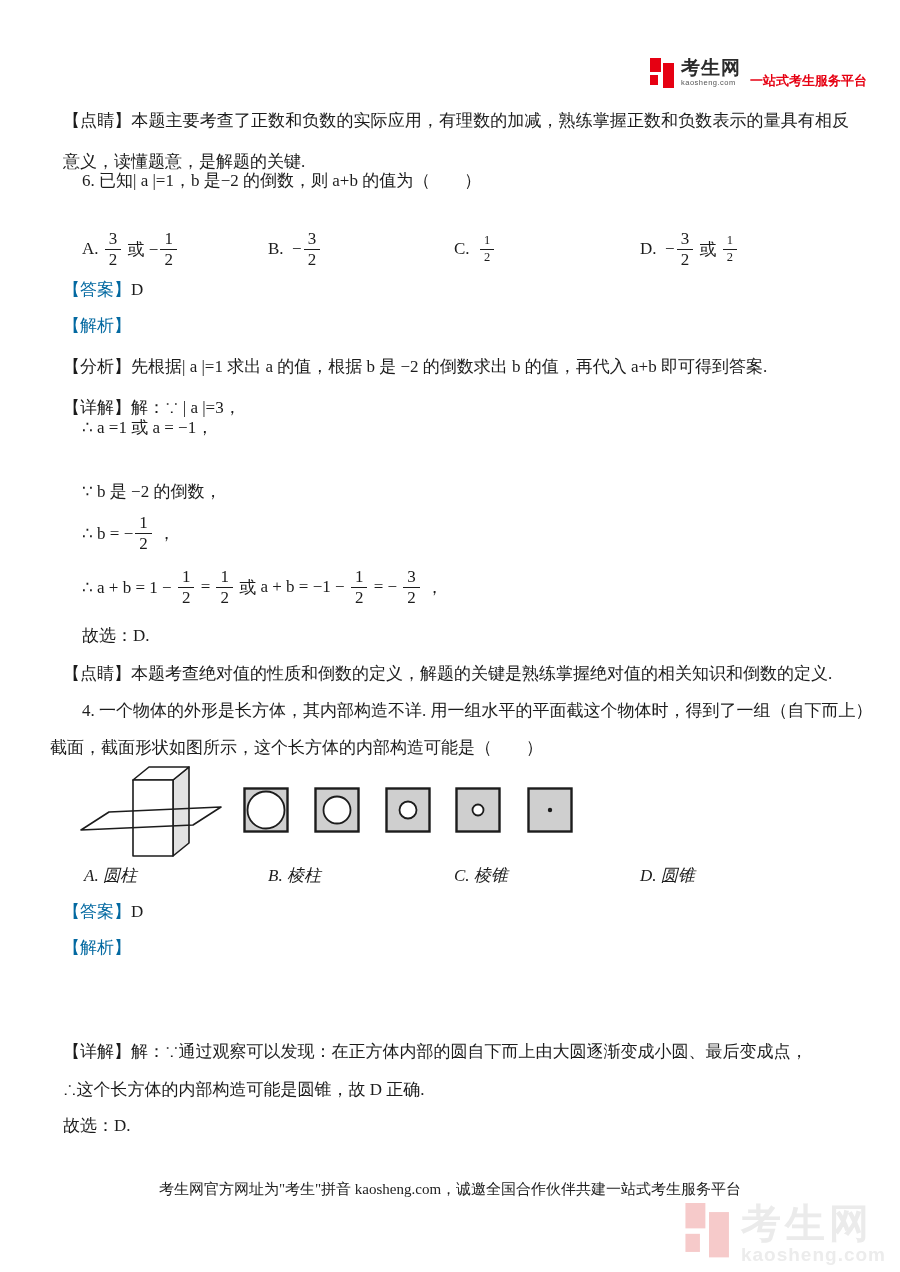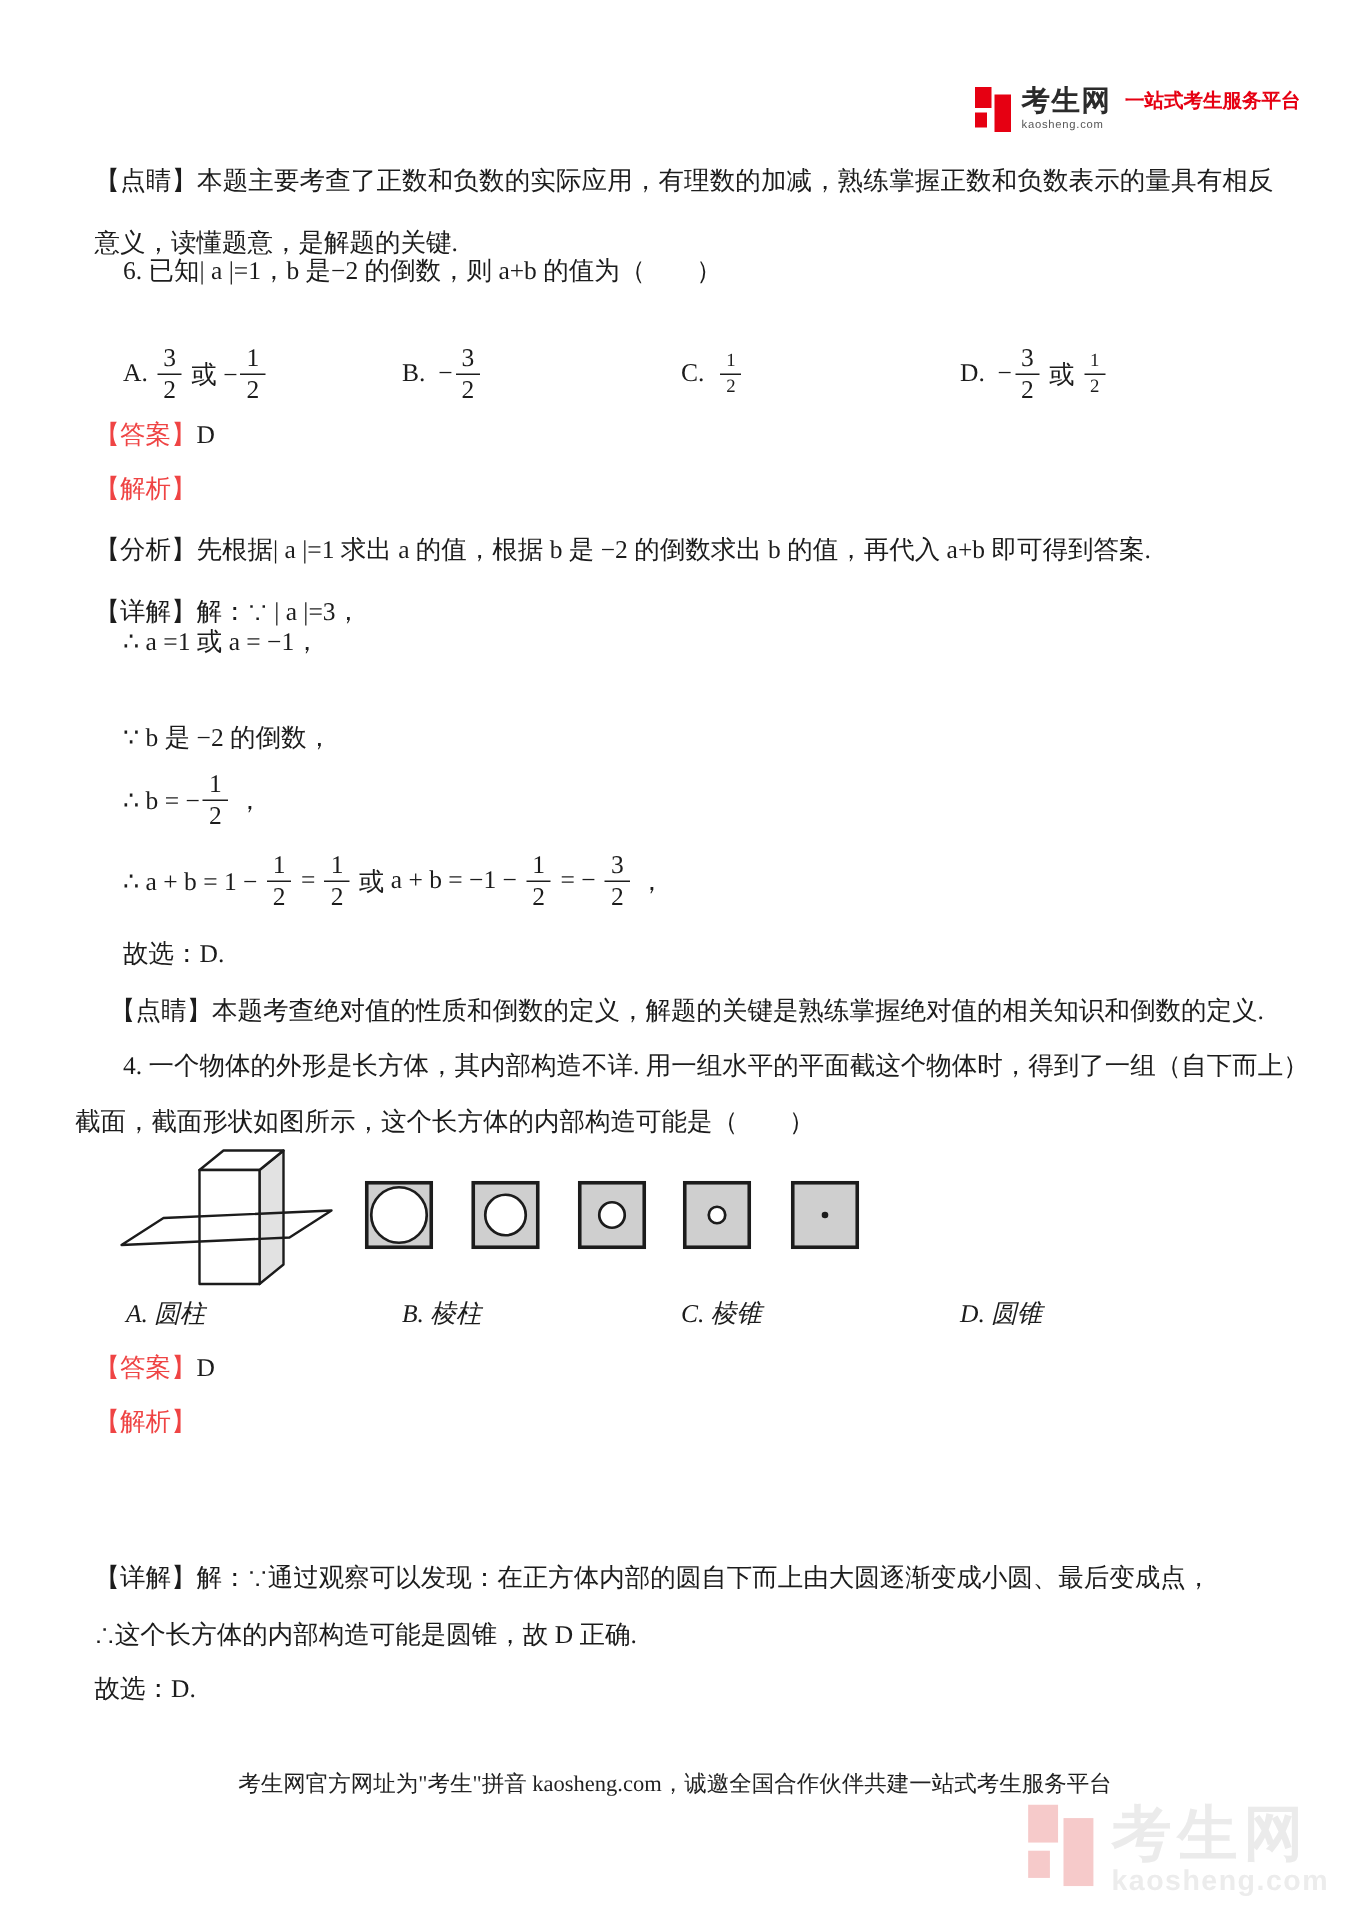--- a/index.html
+++ b/index.html
@@ -5,29 +5,29 @@
   * { margin:0; padding:0; box-sizing:border-box; }
   html,body { background:#888; }
   .page {
     position:relative; width:900px; height:1272px; margin:0 auto;
     background:#ffffff; overflow:hidden;
     font-family:"Liberation Serif","DejaVu Serif",serif;
     font-size:17px; color:#1c1c1c;
   }
   .abs { position:absolute; }
   .para { line-height:41px; }
-  .blue { color:#ef4444; }
+  .blue { color:#0369a1; }
 
   
   .logo { display:flex; align-items:flex-start; }
   .logo-blocks { width:26px; height:32px; margin-right:5px; }
   .brand-col { display:flex; flex-direction:column; line-height:1; }
   .brand-name { font-family:"Liberation Sans","DejaVu Sans",sans-serif; font-weight:bold; font-size:19px; color:#2b2b2b; letter-spacing:1px; }
   .brand-domain { font-family:"Liberation Sans","DejaVu Sans",sans-serif; font-size:7.5px; color:#555; margin-top:2px; letter-spacing:.5px; }
-  .slogan { font-family:"Liberation Sans","DejaVu Sans",sans-serif; font-weight:bold; font-size:13px; color:#e60012; margin-left:9px; white-space:nowrap; }
+  .slogan { font-family:"Liberation Sans","DejaVu Sans",sans-serif; font-weight:bold; font-size:13px; color:#e60012; margin-left:9px; margin-top:14px; white-space:nowrap; }
 
   
   .frac { display:inline-block; vertical-align:middle; text-align:center; line-height:1.05; margin:0 2px; }
   .frac .num { display:block; padding:0 4px 1px; }
   .frac .den { display:block; border-top:1.4px solid #1c1c1c; padding:1px 4px 0; }
   .frac-sm { font-size:12.5px; }
   .mathline { display:flex; align-items:center; min-height:54px; }
   .mathline > span { white-space:pre; }
 
   
@@ -122,21 +122,21 @@
     <span class="frac"><span class="num">1</span><span class="den">2</span></span>
     <span> 或 </span>
     <span>a + b = −1 − </span>
     <span class="frac"><span class="num">1</span><span class="den">2</span></span>
     <span> = − </span>
     <span class="frac"><span class="num">3</span><span class="den">2</span></span>
     <span> ，</span>
   </div>
 
   <p class="abs" style="top:624px; left:82px;">故选：D.</p>
-  <p class="abs" style="top:662px; left:63px; width:790px;text-align:center;">【点睛】本题考查绝对值的性质和倒数的定义，解题的关键是熟练掌握绝对值的相关知识和倒数的定义.</p>
+  <p class="abs" style="top:662px; left:63px; width:790px;">【点睛】本题考查绝对值的性质和倒数的定义，解题的关键是熟练掌握绝对值的相关知识和倒数的定义.</p>
 
   <p class="abs" style="top:699px; left:82px;">4. 一个物体的外形是长方体，其内部构造不详. 用一组水平的平面截这个物体时，得到了一组（自下而上）</p>
   <p class="abs" style="top:736px; left:50px;">截面，截面形状如图所示，这个长方体的内部构造可能是（　　）</p>
 
   <div class="abs figure" style="top:756px; left:75px; width:530px;">
 
     <svg class="abs" style="left:0; top:0;" width="160" height="102" viewBox="0 0 160 102">
       <g stroke="#1c1c1c" stroke-width="1.6" stroke-linejoin="round">
 
         <polygon points="98,24 114,11 114,87 98,100" fill="#e2e2e2"></polygon>

